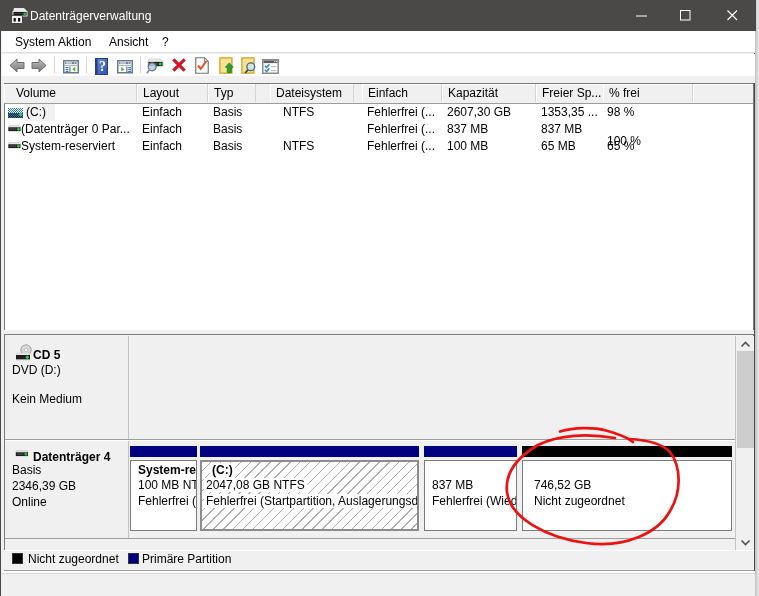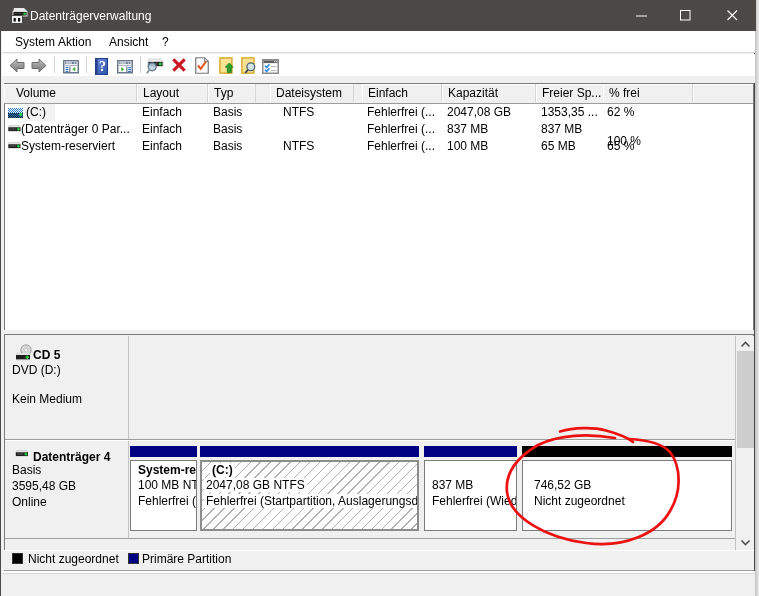--- a/index.html
+++ b/index.html
@@ -182,23 +182,23 @@
     </defs>
     <rect x="0" y="0" width="15" height="5" fill="url(#cb1)"></rect>
     <rect x="0" y="5" width="15" height="5" fill="url(#cb2)"></rect>
     <path d="M11,6.5 h3.6 M12.8,4.7 v3.6" stroke="#2fd04a" stroke-width="1.5"></path>
   </svg>
   <div class="cell" style="left:25px;top:104px;width:100px">(C:)</div>
   <div class="cell" style="left:141px;top:104px;width:70px">Einfach</div>
   <div class="cell" style="left:212px;top:104px;width:60px">Basis</div>
   <div class="cell" style="left:282px;top:104px;width:80px">NTFS</div>
   <div class="cell" style="left:366px;top:104px;width:78px">Fehlerfrei (...</div>
-  <div class="cell" style="left:446px;top:104px;width:92px">2047,08 GB</div>
+  <div class="cell" style="left:446px;top:104px;width:92px">2607,30 GB</div>
   <div class="cell" style="left:540px;top:104px;width:64px">1353,35 ...</div>
-  <div class="cell" style="left:606px;top:104px;width:80px">62 %</div>
+  <div class="cell" style="left:606px;top:104px;width:80px">98 %</div>
 
   <svg class="abs" style="left:7px;top:125px" width="13" height="8" viewBox="0 0 13 8">
     <polygon points="1.5,0.3 11,0.3 12.5,2.3 0.3,2.3" fill="#ededed" stroke="#aaa" stroke-width="0.5"></polygon>
     <rect x="0.3" y="2.3" width="12.2" height="3.9" fill="#1d1d1d"></rect>
     <rect x="1.4" y="3.5" width="6.5" height="1.1" fill="#555"></rect>
     <path d="M8.8,4.2 h3.2 M10.4,2.6 v3.2" stroke="#2ecc40" stroke-width="1.3"></path>
     <rect x="0.3" y="6.2" width="12.2" height="1" fill="#e3e3e3"></rect>
   </svg>
   <div class="cell" style="left:20px;top:121px;width:112px">(Datenträger 0 Par...</div>
   <div class="cell" style="left:141px;top:121px;width:70px">Einfach</div>
@@ -244,21 +244,21 @@
 
   <svg class="abs" style="left:14px;top:450px" width="14" height="8" viewBox="0 0 13 8">
     <polygon points="1.5,0.3 11,0.3 12.5,2.3 0.3,2.3" fill="#ededed" stroke="#aaa" stroke-width="0.5"></polygon>
     <rect x="0.3" y="2.3" width="12.2" height="3.9" fill="#1d1d1d"></rect>
     <rect x="1.4" y="3.5" width="6.5" height="1.1" fill="#555"></rect>
     <path d="M8.8,4.2 h3.2 M10.4,2.6 v3.2" stroke="#2ecc40" stroke-width="1.3"></path>
     <rect x="0.3" y="6.2" width="12.2" height="1" fill="#e3e3e3"></rect>
   </svg>
   <div class="abs b" style="left:32px;top:450px">Datenträger 4</div>
   <div class="abs" style="left:11px;top:463px">Basis</div>
-  <div class="abs" style="left:11px;top:479px">3595,48 GB</div>
+  <div class="abs" style="left:11px;top:479px">2346,39 GB</div>
   <div class="abs" style="left:11px;top:495px">Online</div>
   <div class="hline" style="left:4px;top:538px;width:731px"></div>
 
   <div class="bar" style="left:129px;width:67px"></div>
   <div class="blk" style="left:129px;width:67px">
     <div class="bt b" style="top:2px">System-reserviert</div>
     <div class="bt" style="top:17px">100 MB NTFS</div>
     <div class="bt" style="top:33px">Fehlerfrei (System, Aktiv, Primäre Partition)</div>
   </div>
   <div class="bar" style="left:199px;width:219px"></div>

